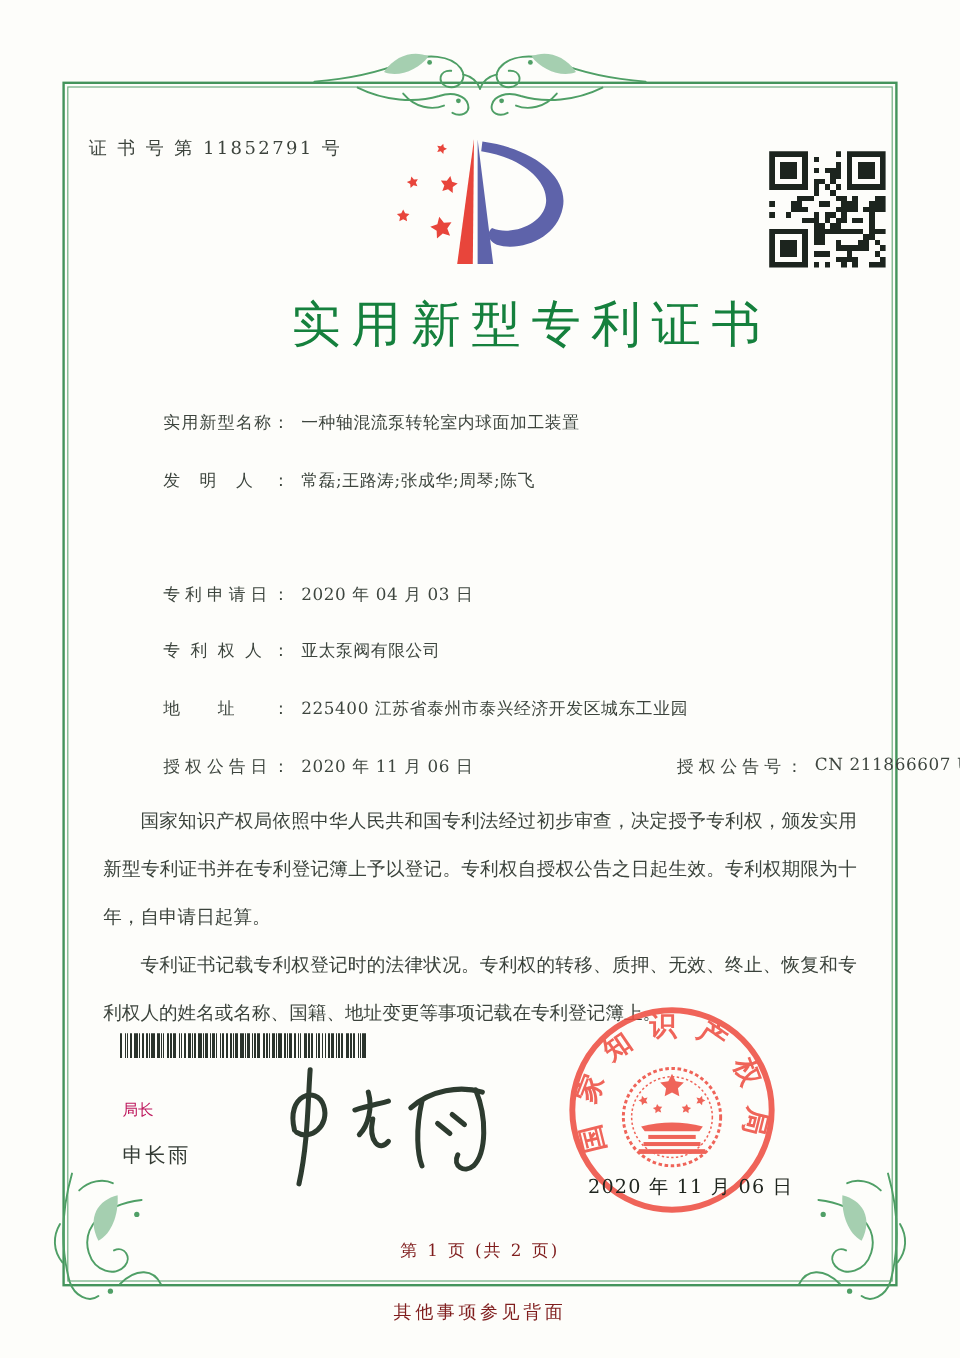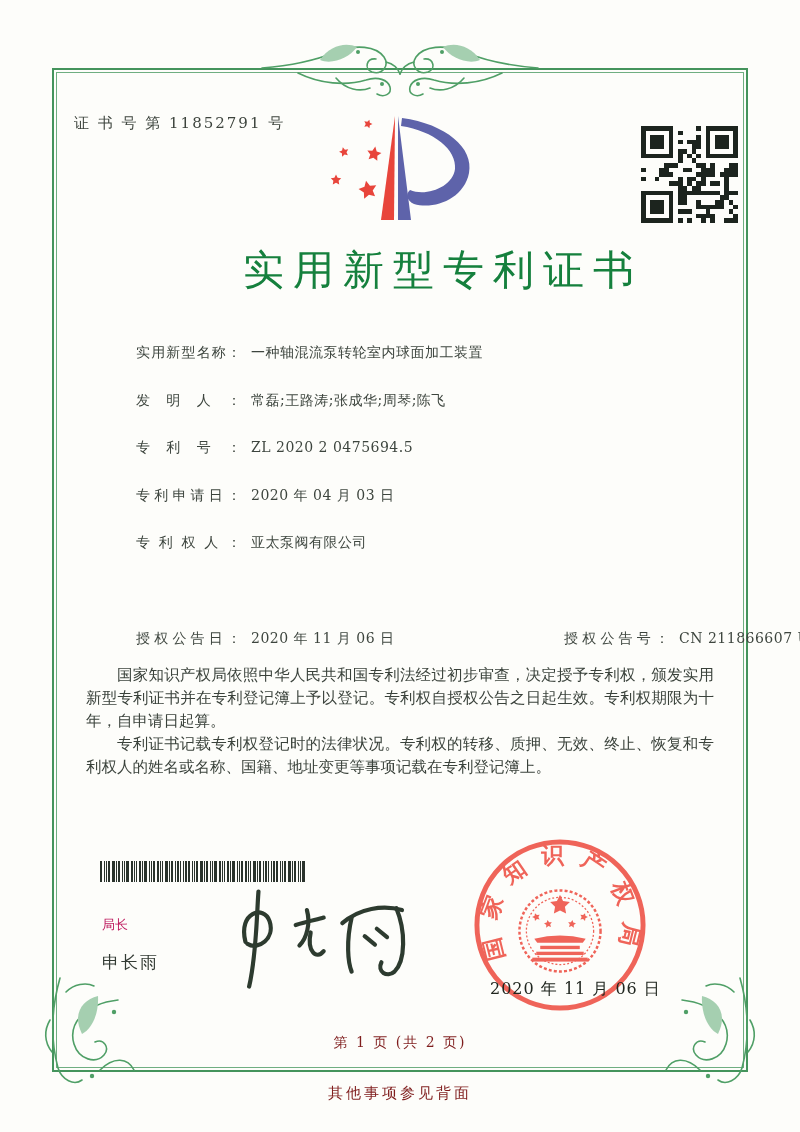--- a/index.html
+++ b/index.html
@@ -21,21 +21,21 @@
   .cert-number{position:absolute;left:74px;top:114px;font-size:15px;letter-spacing:2px;color:#3c433c;}
   .logo{position:absolute;left:324px;top:110px;}
   .qr{position:absolute;left:641px;top:126px;}
   .title{position:absolute;left:0;top:243px;width:100%;text-align:center;
     font-size:41px;letter-spacing:9px;color:#15803d;font-weight:500;padding-left:43px;}
   .f-row{position:absolute;left:88px;font-size:14px;white-space:nowrap;color:#3d453e;margin-left:48px;}
   .flabel{display:inline-block;width:105px;text-align:justify;text-align-last:justify;vertical-align:top;}
   .fvalue{margin-left:10px;letter-spacing:0.5px;}
   .grant2{position:absolute;left:428px;top:0;}
   .paras{position:absolute;left:86px;top:664px;width:628px;
-    font-size:15.5px;line-height:23px;color:#3a423b;text-align:justify;}
+    font-size:15.5px;line-height:40px;color:#3a423b;text-align:justify;}
   .paras p{margin:0;text-indent:2em;}
   .barcode{position:absolute;left:100px;top:861px;}
   .sig-title{position:absolute;left:102px;top:916px;font-size:13px;color:#be185d;}
   .sig-name{position:absolute;left:102px;top:951px;font-size:17px;color:#333b34;letter-spacing:2px;}
   .signature{position:absolute;left:210px;top:880px;}
   .seal{position:absolute;left:471px;top:836px;}
   .seal-date{position:absolute;left:490px;top:979px;font-size:16px;color:#20261f;
     letter-spacing:1px;z-index:5;}
   .page-num{position:absolute;left:0;top:1034px;width:100%;text-align:center;
     font-size:14px;letter-spacing:2px;color:#7f1d1d;}
@@ -233,28 +233,28 @@
   </div>
 
   <div class="title">实用新型专利证书</div>
 
   <div class="f-row" style="top:344px">
     <span class="flabel">实用新型名称：</span><span class="fvalue">一种轴混流泵转轮室内球面加工装置</span>
   </div>
   <div class="f-row" style="top:392px">
     <span class="flabel">发明人：</span><span class="fvalue">常磊;王路涛;张成华;周琴;陈飞</span>
   </div>
-  <div class="f-row" style="top:439px">
-    <span class="flabel">专利号：</span><span class="fvalue">ZL 2020 2 0475694.5</span>
-  </div>
   <div class="f-row" style="top:487px">
     <span class="flabel">专利申请日：</span><span class="fvalue">2020 年 04 月 03 日</span>
   </div>
   <div class="f-row" style="top:534px">
     <span class="flabel">专利权人：</span><span class="fvalue">亚太泵阀有限公司</span>
+  </div>
+  <div class="f-row" style="top:582px">
+    <span class="flabel">地址：</span><span class="fvalue">225400 江苏省泰州市泰兴经济开发区城东工业园</span>
   </div>
   <div class="f-row" style="top:630px;right:88px">
     <span class="flabel">授权公告日：</span><span class="fvalue">2020 年 11 月 06 日</span>
     <span class="grant2">
       <span class="flabel">授权公告号：</span><span class="fvalue">CN 211866607 U</span>
     </span>
   </div>
 
   <div class="paras">
     <p>国家知识产权局依照中华人民共和国专利法经过初步审查，决定授予专利权，颁发实用新型专利证书并在专利登记簿上予以登记。专利权自授权公告之日起生效。专利权期限为十年，自申请日起算。</p>

